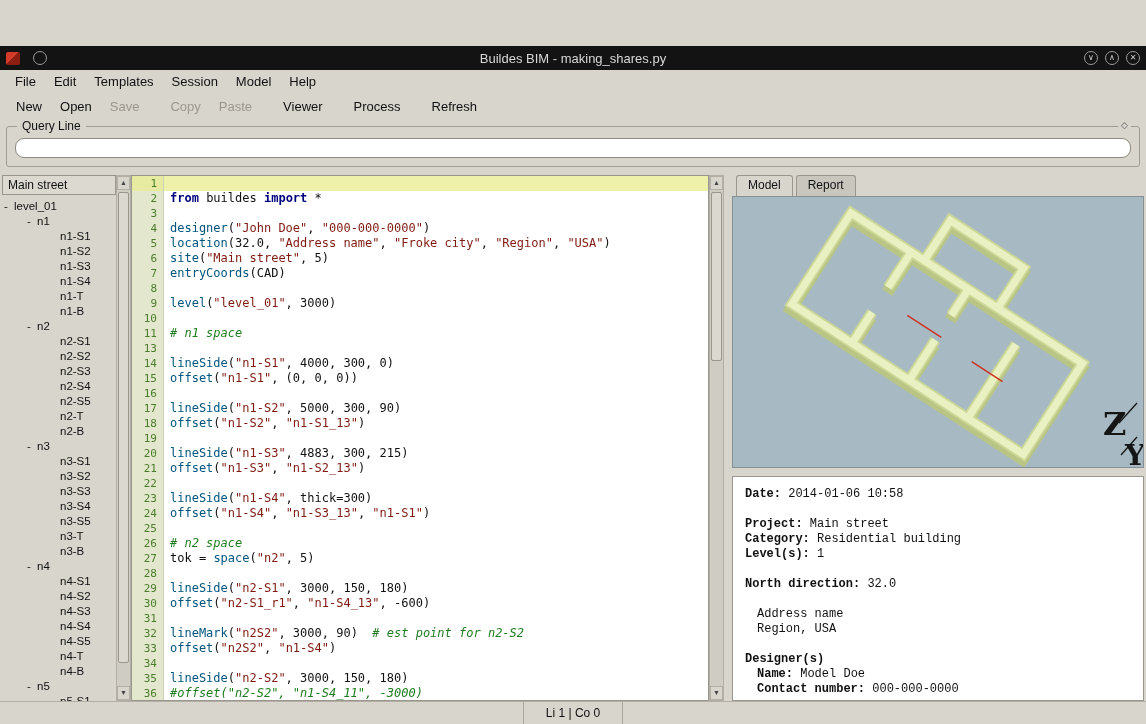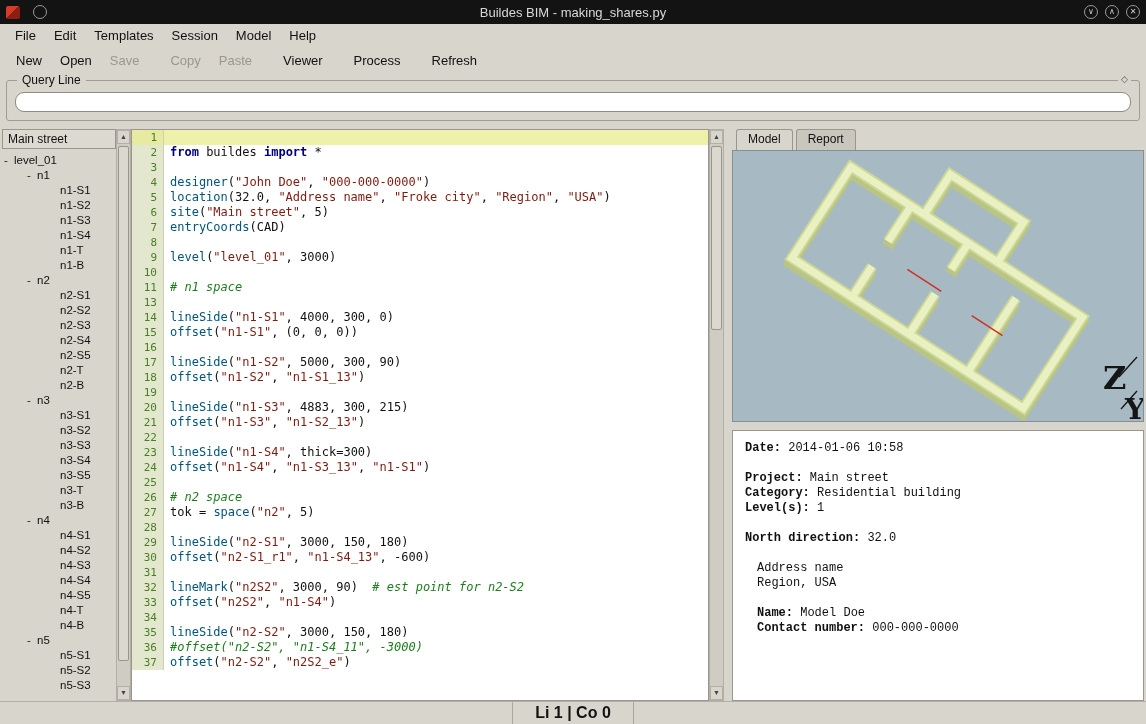--- a/index.html
+++ b/index.html
@@ -2,21 +2,21 @@
 <html><head>
 <meta charset="utf-8">
 <style>
   * { box-sizing: border-box; }
   html,body { margin:0; padding:0; width:1146px; height:724px; overflow:hidden;
               font-family:"Liberation Sans", sans-serif; background:#d8d5cd; color:#111; }
   .window { display:flex; flex-direction:column; width:100%; height:100%; }
 
   
   .titlebar { height:24px; background:#131313; color:#d8d8d8; display:flex; align-items:center;
-              position:relative; flex:0 0 auto; padding:0 6px; }
+              position:relative; flex:0 0 auto; padding:0 6px;margin-top:46px; }
   .app-icon { width:14px; height:13px; border-radius:2px;
               background:linear-gradient(135deg,#d43b28 0 45%,#8c1f12 45%); margin-right:6px; }
   .win-ctl { width:14px; height:14px; border:1px solid #9a9a9a; border-radius:50%;
              color:#cfcfcf; font-size:8px; line-height:12px; text-align:center; margin-left:7px; }
   .win-title { position:absolute; left:0; right:0; text-align:center; font-size:13px; pointer-events:none; }
   .win-controls { margin-left:auto; display:flex; z-index:2; }
 
   
   .menubar { height:23px; display:flex; align-items:center; padding:8px 6px; font-size:13px; flex:0 0 auto; }
   .menu-item { padding:2px 9px; }
@@ -78,21 +78,21 @@
               position:relative; overflow:hidden; }
   .info { flex:1; min-height:0; background:#fff; border:1px solid #9a968d; margin-top:8px;
           padding:10px 12px; font-size:12px; overflow:hidden; }
   .info-row { line-height:15px; min-height:15px;font-family:Liberation Mono, monospace; }
   .info-row.gap { margin-bottom:15px; }
   .info-row .b { font-weight:bold; }
   .info-row.indent1 { padding-left:12px; }
 
   
   .statusbar { height:23px; flex:0 0 auto; border-top:1px solid #b3afa7; display:flex;
-               align-items:flex-end; justify-content:center; font-size:16px;font-weight:bold; }
+               align-items:flex-end; justify-content:center; font-size:12px; }
   .status-cell { padding:0 22px; height:100%; display:flex; align-items:center;
                  border-left:1px solid #aaa7a0; border-right:1px solid #aaa7a0; }
 </style>
 </head>
 <body>
 
 <div class="window">
 
   <div class="titlebar">
     <span class="app-icon"></span>
@@ -255,20 +255,21 @@
       </div>
 
       <div class="info" id="info-panel">
           <div class="info-row gap"><span class="b">Date:</span><span> 2014-01-06 10:58</span></div>
           <div class="info-row"><span class="b">Project:</span><span> Main street</span></div>
           <div class="info-row"><span class="b">Category:</span><span> Residential building</span></div>
           <div class="info-row gap"><span class="b">Level(s):</span><span> 1</span></div>
           <div class="info-row gap"><span class="b">North direction:</span><span> 32.0</span></div>
           <div class="info-row indent1"><span>Address name</span></div>
           <div class="info-row gap indent1"><span>Region, USA</span></div>
+          <div class="info-row"><span class="b">Designer(s)</span></div>
           <div class="info-row indent1"><span class="b">Name:</span><span> Model Doe</span></div>
           <div class="info-row indent1"><span class="b">Contact number:</span><span> 000-000-0000</span></div>
         </div>
     </div>
 
   </div>
 
   <div class="statusbar">
     <span class="status-cell">Li 1 | Co 0</span>
   </div>

